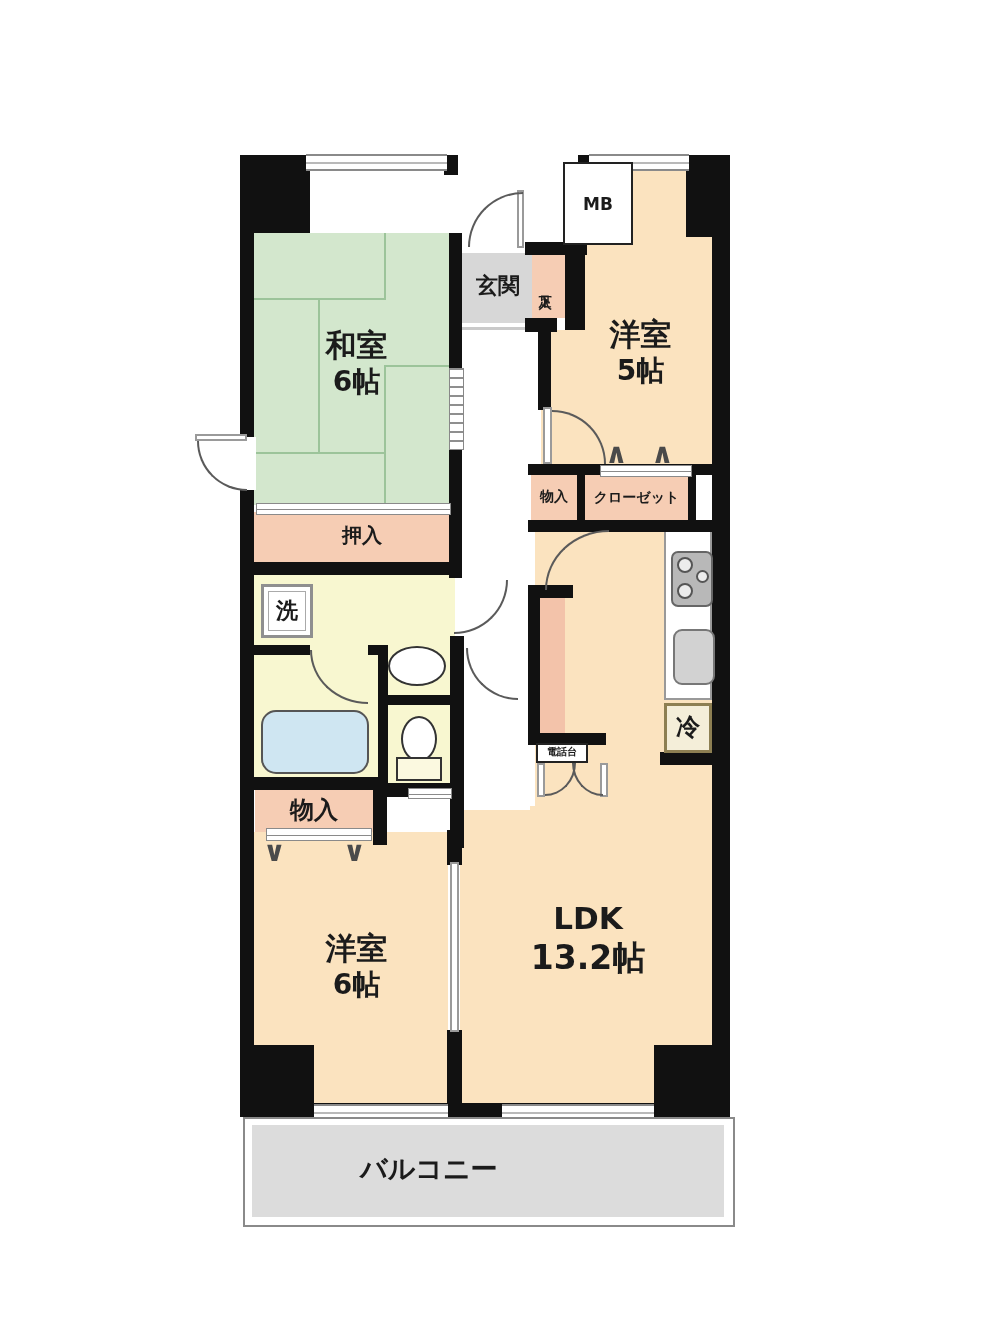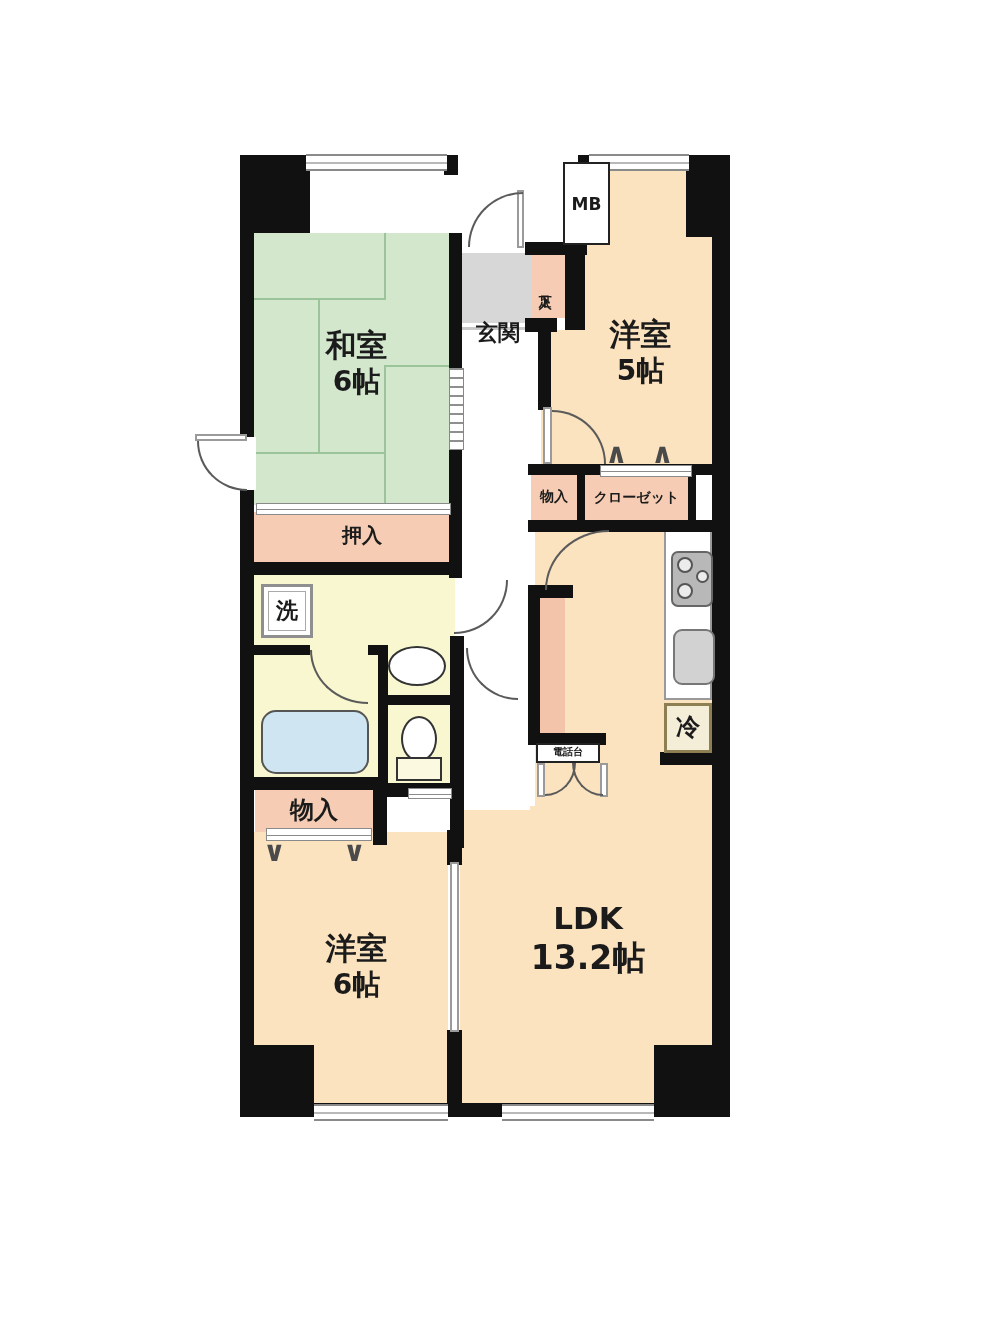--- a/index.html
+++ b/index.html
@@ -103,21 +103,21 @@
   <div class="win" style="left:306px;top:154px;width:141px;height:13px;"></div>
   <div class="win" style="left:589px;top:154px;width:100px;height:13px;"></div>
   <div class="win" style="left:314px;top:1104px;width:134px;height:13px;"></div>
   <div class="win" style="left:502px;top:1104px;width:152px;height:13px;"></div>
   <div class="slider" style="left:256px;top:503px;width:193px;height:10px;"></div>
   <div class="slider" style="left:600px;top:465px;width:90px;height:10px;"></div>
   <div class="slider" style="left:266px;top:828px;width:104px;height:11px;"></div>
   <div class="slider" style="left:408px;top:788px;width:42px;height:9px;"></div>
   <div class="shoji" style="left:449px;top:368px;width:13px;height:82px;"></div>
 
-  <div class="box" style="left:563px;top:162px;width:47px;height:83px;">
+  <div class="box" style="left:563px;top:162px;width:70px;height:83px;">
     <span class="lbl" style="left:0;right:0;top:32px;font-size:17px;font-weight:600;position:absolute;">MB</span>
   </div>
 
   <div class="abs" style="left:671px;top:551px;width:42px;height:56px;background:#b8b8b8;border:2px solid #666;border-radius:7px;box-sizing:border-box;">
     <div class="burner" style="left:4px;top:4px;width:16px;height:16px;"></div>
     <div class="burner" style="left:4px;top:30px;width:16px;height:16px;"></div>
     <div class="burner" style="left:23px;top:17px;width:13px;height:13px;"></div>
   </div>
 
   <div class="abs" style="left:673px;top:629px;width:38px;height:52px;background:#d2d2d2;border:2px solid #777;border-radius:9px;"></div>
@@ -130,21 +130,21 @@
 
   <div class="abs" style="left:401px;top:716px;width:32px;height:42px;background:#ffffff;border:2px solid #333;border-radius:50%;"></div>
   <div class="abs" style="left:396px;top:757px;width:42px;height:20px;background:#fbf9e0;border:2px solid #333;"></div>
 
   <div class="abs" style="left:388px;top:646px;width:54px;height:36px;background:#ffffff;border:2px solid #333;border-radius:50%;"></div>
 
   <div class="abs" style="left:261px;top:584px;width:52px;height:54px;background:#ffffff;border:3px solid #8f8f8f;box-shadow:inset 0 0 0 4px #fff,inset 0 0 0 5px #aaa;box-sizing:border-box;">
     <span class="lbl" style="left:0;right:0;top:12px;font-size:22px;position:absolute;">洗</span>
   </div>
 
-  <div class="box" style="left:536px;top:743px;width:64px;height:20px;">
+  <div class="box" style="left:536px;top:743px;width:52px;height:20px;">
     <span class="lbl" style="left:0;right:0;top:2px;font-size:10px;position:absolute;">電話台</span>
   </div>
 
   <div class="leaf" style="left:517px;top:190px;width:7px;height:58px;"></div>
   <div class="door d-tl" style="left:468px;top:192px;width:53px;height:53px;"></div>
 
   <div class="leaf" style="left:195px;top:434px;width:52px;height:7px;"></div>
   <div class="door d-bl" style="left:197px;top:441px;width:48px;height:48px;"></div>
 
   <div class="leaf" style="left:543px;top:407px;width:9px;height:57px;"></div>
@@ -161,29 +161,33 @@
   <div class="leaf" style="left:537px;top:763px;width:8px;height:34px;"></div>
   <div class="leaf" style="left:600px;top:763px;width:8px;height:34px;"></div>
   <div class="door d-br" style="left:545px;top:763px;width:29px;height:31px;"></div>
   <div class="door d-bl" style="left:572px;top:763px;width:29px;height:31px;"></div>
 
   <span class="mark" style="left:605px;top:440px;">∧</span>
   <span class="mark" style="left:651px;top:440px;">∧</span>
   <span class="mark" style="left:263px;top:838px;">∨</span>
   <span class="mark" style="left:343px;top:838px;">∨</span>
 
+  <div class="abs" style="left:243px;top:1117px;width:492px;height:110px;background:#ffffff;border:2px solid #8a8a8a;box-sizing:border-box;">
+    <div class="fill" style="left:7px;top:6px;width:472px;height:92px;background:#dcdcdc;position:absolute;"></div>
+    <span class="lbl" style="left:115px;top:36px;font-size:27px;position:absolute;">バルコニー</span>
+  </div>
 
   <span class="lbl" style="left:294px;top:329px;width:125px;font-size:31px;">和室</span>
   <span class="lbl" style="left:294px;top:367px;width:125px;font-size:28px;">6帖</span>
   <span class="lbl" style="left:578px;top:318px;width:125px;font-size:31px;">洋室</span>
   <span class="lbl" style="left:578px;top:356px;width:125px;font-size:28px;">5帖</span>
   <span class="lbl" style="left:294px;top:932px;width:125px;font-size:31px;">洋室</span>
   <span class="lbl" style="left:294px;top:970px;width:125px;font-size:28px;">6帖</span>
   <span class="lbl" style="left:523px;top:902px;width:130px;font-size:31px;">LDK</span>
   <span class="lbl" style="left:523px;top:941px;width:130px;font-size:33px;">13.2帖</span>
-  <span class="lbl" style="left:462px;top:274px;width:72px;font-size:22px;margin-top:47px;">玄関</span>
+  <span class="lbl" style="left:462px;top:274px;width:72px;font-size:22px;">玄関</span>
   <span class="lbl" style="left:302px;top:525px;width:120px;font-size:20px;">押入</span>
   <span class="lbl vert" style="left:538px;top:256px;font-size:13px;height:58px;">下足入</span>
   <span class="lbl" style="left:531px;top:489px;width:46px;font-size:14px;">物入</span>
   <span class="lbl" style="left:585px;top:490px;width:103px;font-size:14px;">クローゼット</span>
   <span class="lbl" style="left:255px;top:798px;width:118px;font-size:24px;">物入</span>
 
 </div>
 
 </body></html>

